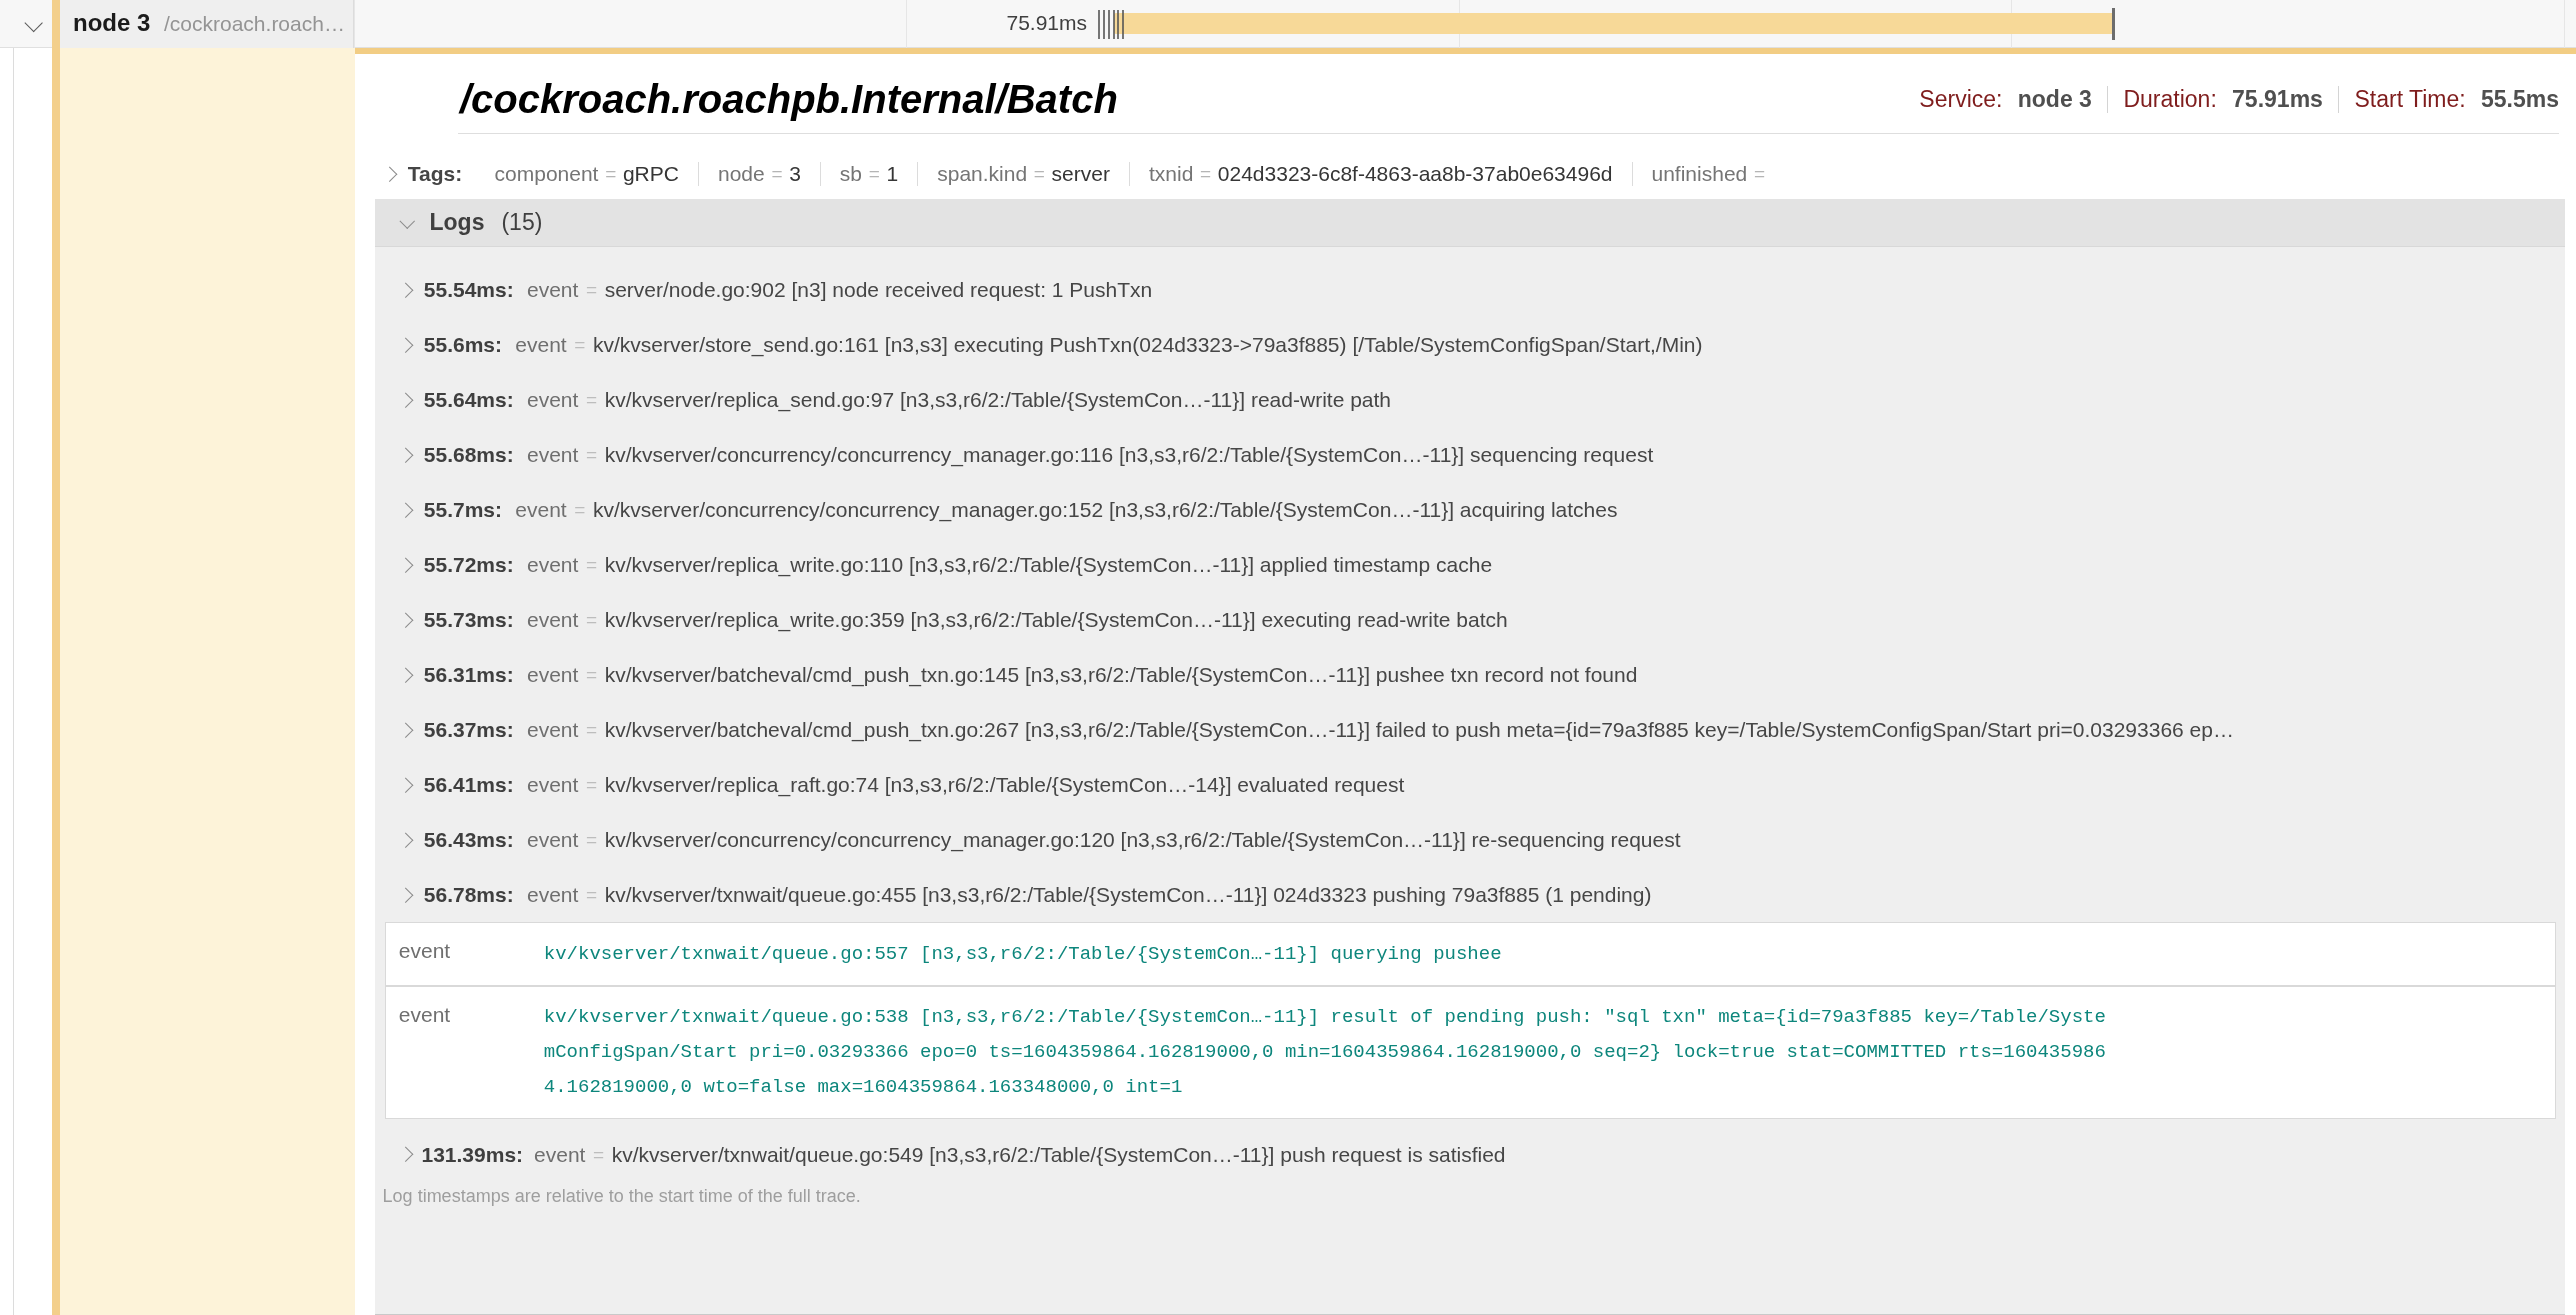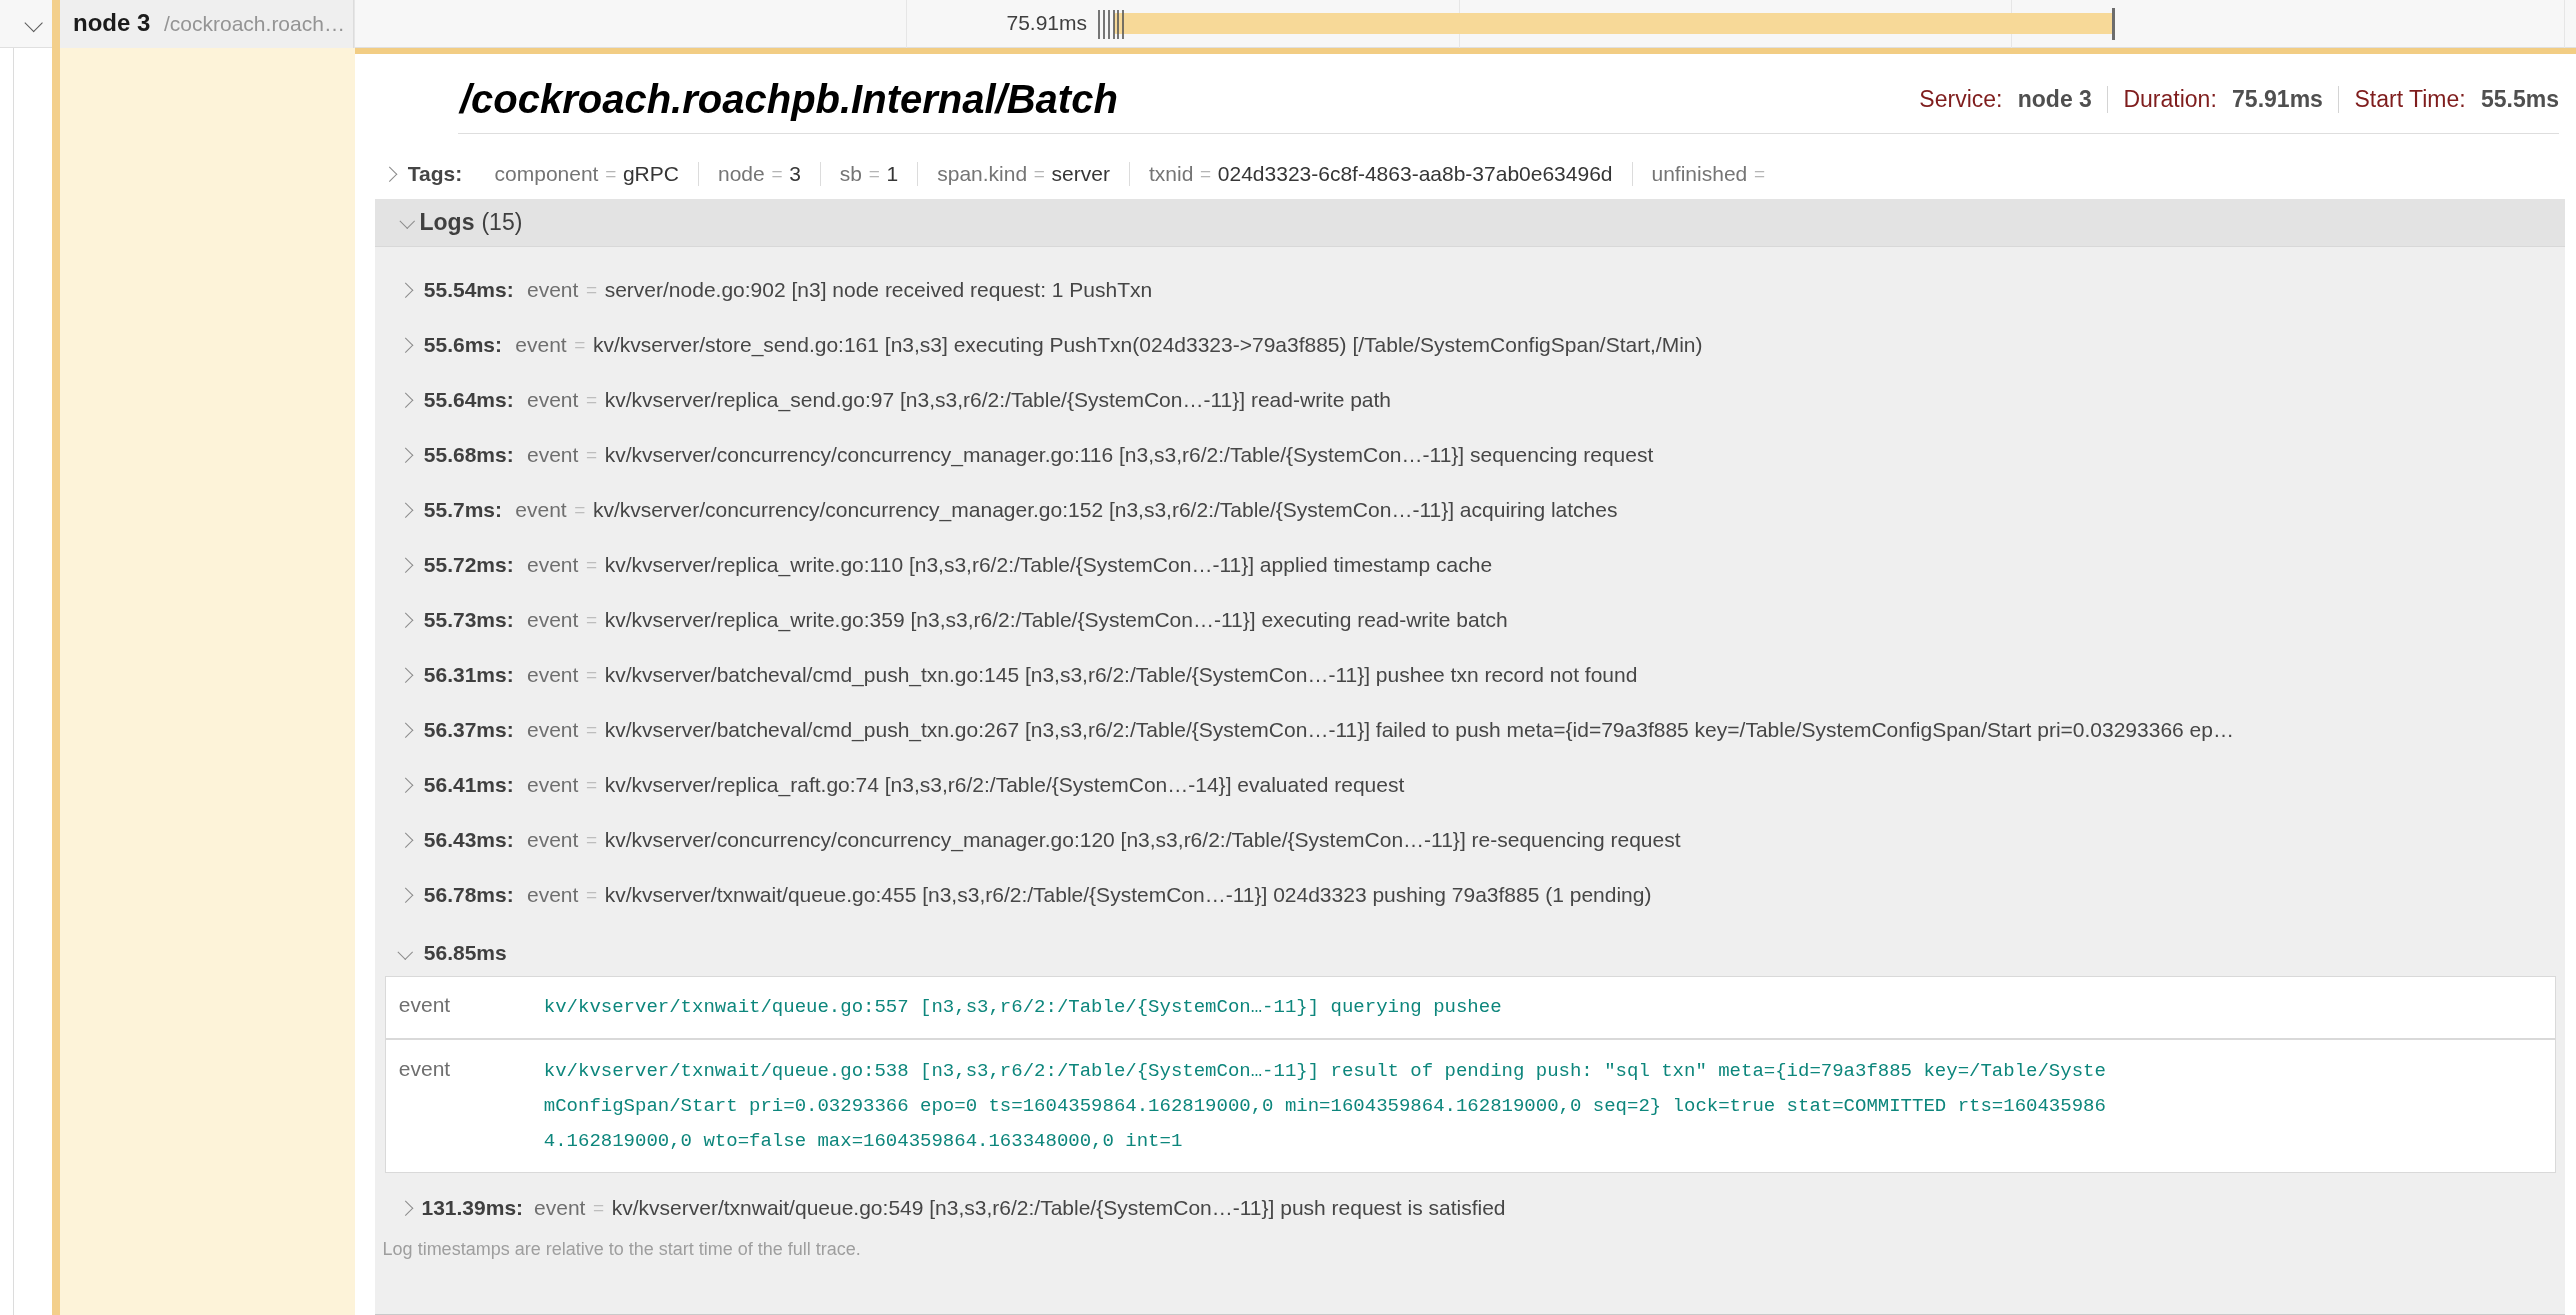--- a/index.html
+++ b/index.html
@@ -37,21 +37,21 @@
   #tags-label { font-weight:700; color:#454545; }
   #tags-list { display:flex; align-items:center; }
   .tag-item { display:flex; align-items:center; padding:0 19px; }
   .tag-item + .tag-item { border-left:1px solid #dcdcdc; }
   .tag-key { color:#757575; }
   .tag-eq { color:#b5b5b5; padding:0 6.7px; font-size:19px; }
   .tag-val { color:#363636; }
 
   
   #logs-box { position:absolute; left:20px; top:145px; width:2190px; height:1116px; background:#efefef; border-bottom:1px solid #c9c9c9; overflow:hidden; }
-  #logs-header { height:48px; background:#e3e3e3; border-bottom:1px solid #d8d8d8; display:flex; align-items:center; padding-left:27px; gap:7px; font-size:23px; color:#3f3f3f; }
+  #logs-header { height:48px; background:#e3e3e3; border-bottom:1px solid #d8d8d8; display:flex; align-items:center; padding-left:27px; gap:17px; font-size:23px; color:#3f3f3f; }
   #logs-title { font-weight:700; }
   #logs-count { font-weight:400; }
   #logs-body { padding-top:15.3px; }
 
   .log-row { height:55px; display:flex; align-items:center; padding-left:25px; gap:13.3px;
              font-size:21px; white-space:nowrap; overflow:hidden; }
   .log-time { font-weight:700; color:#3f3f3f; }
   .kv { display:flex; align-items:center; gap:0; }
   .kv-key { color:#6f6f6f; }
   .kv-eq { color:#bdbdbd; padding:0 7.6px; font-size:19px; }
@@ -263,24 +263,20 @@
         </div>
         <div class="log-row">
           <span class="chev right"></span>
           <span class="log-time">56.78ms:</span>
           <span class="kv">
             <span class="kv-key">event</span>
             <span class="kv-eq">=</span>
             <span class="kv-val">kv/kvserver/txnwait/queue.go:455 [n3,s3,r6/2:/Table/{SystemCon…-11}] 024d3323 pushing 79a3f885 (1 pending)</span>
           </span>
         </div>
-        <div class="log-exp-header" style="margin-top: 7.6px;">
-          <span class="chev down"></span>
-          <span class="log-time">56.85ms</span>
-        </div>
         <div class="log-exp-box">
           <div class="exp-key">event</div>
           <div class="exp-val">kv/kvserver/txnwait/queue.go:557 [n3,s3,r6/2:/Table/{SystemCon…-11}] querying pushee</div>
         </div>
         <div class="log-exp-box">
           <div class="exp-key">event</div>
           <div class="exp-val">kv/kvserver/txnwait/queue.go:538 [n3,s3,r6/2:/Table/{SystemCon…-11}] result of pending push: "sql txn" meta={id=79a3f885 key=/Table/SystemConfigSpan/Start pri=0.03293366 epo=0 ts=1604359864.162819000,0 min=1604359864.162819000,0 seq=2} lock=true stat=COMMITTED rts=1604359864.162819000,0 wto=false max=1604359864.163348000,0 int=1</div>
         </div>
         <div class="log-row" style="margin-top: 7.6px; gap: 11px;">
           <span class="chev right"></span>

